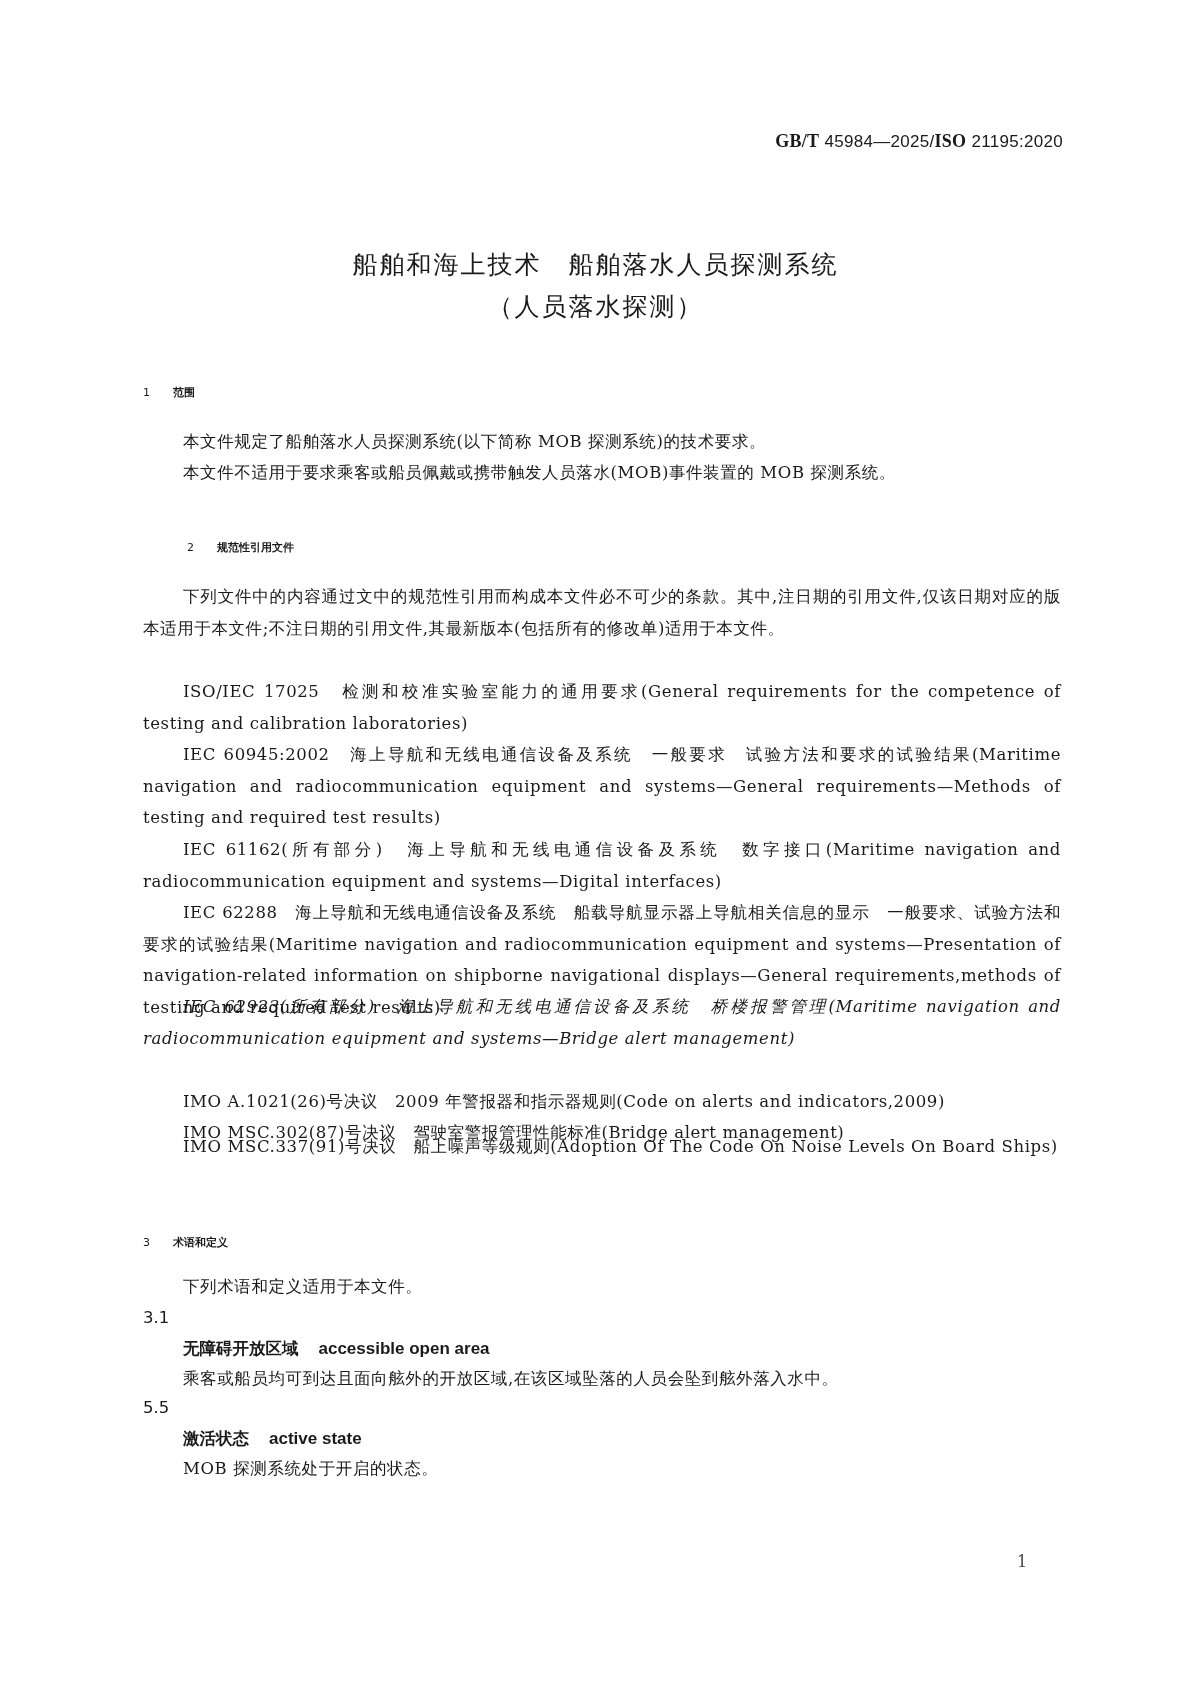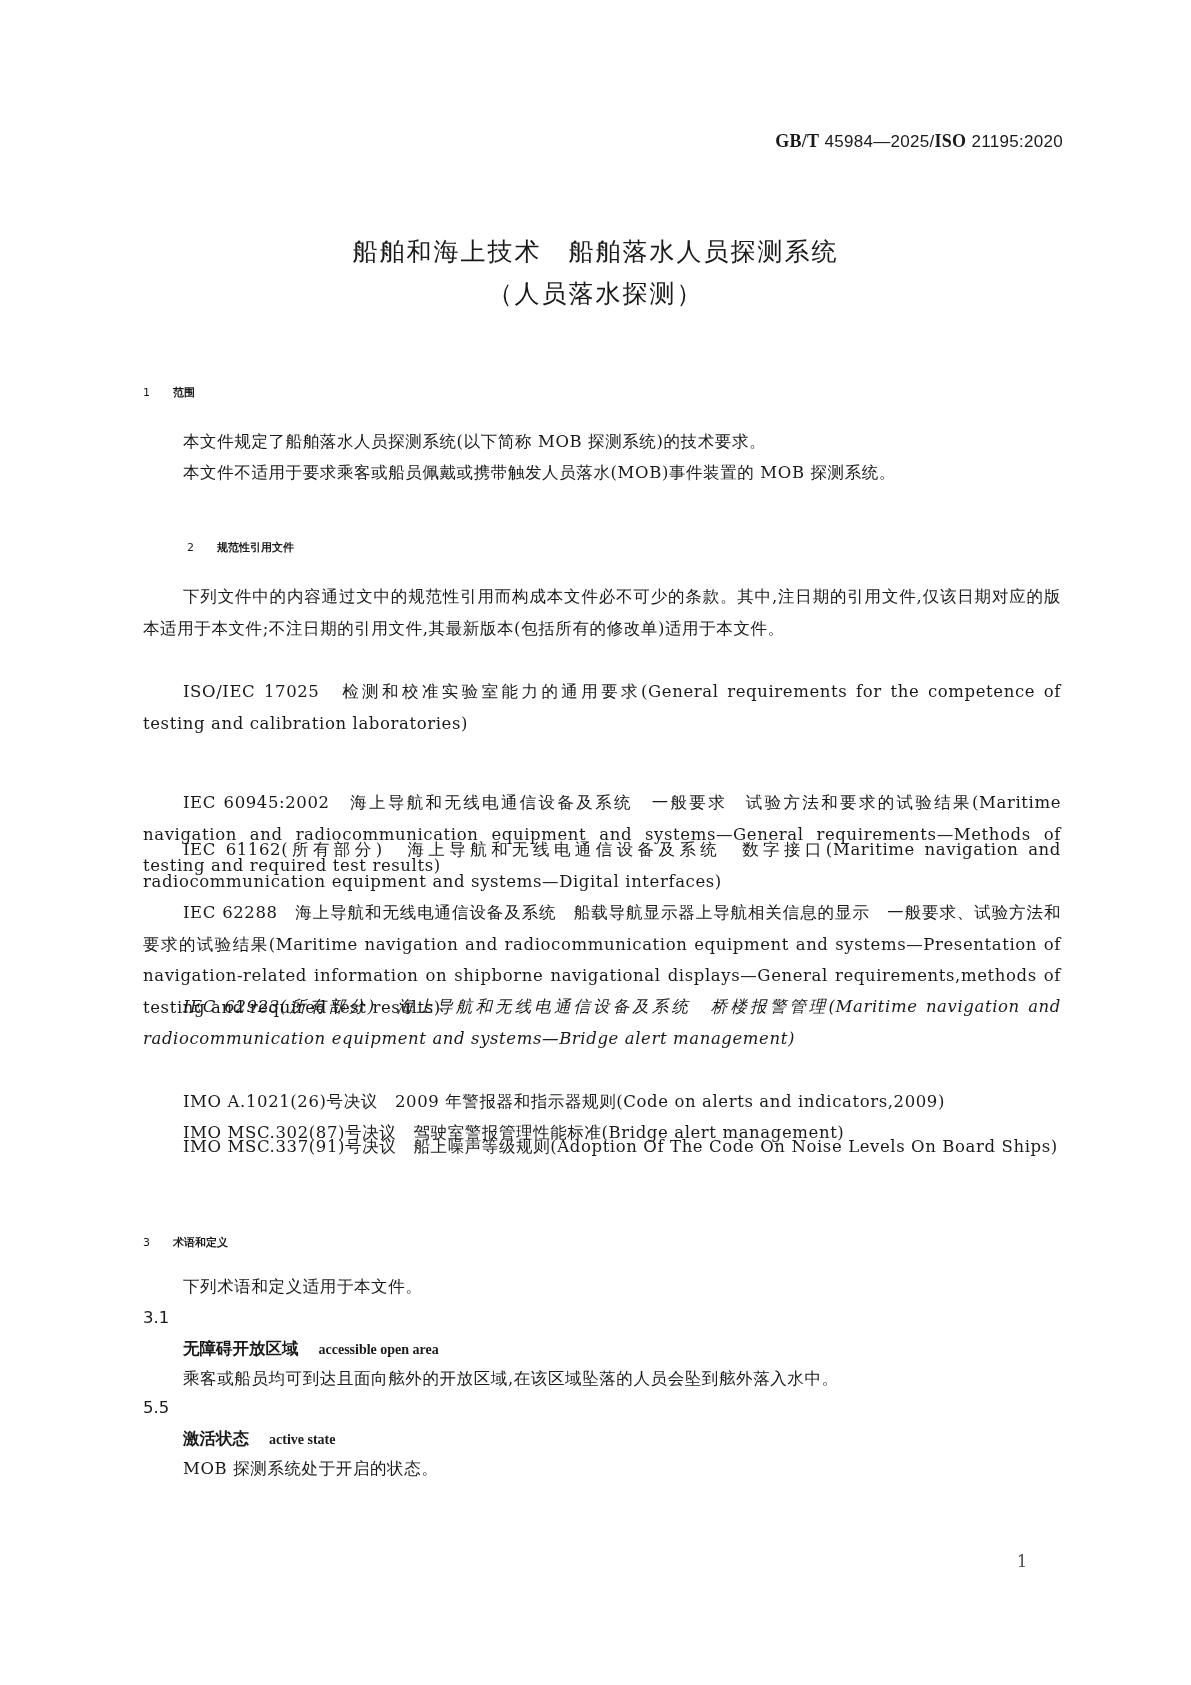--- a/index.html
+++ b/index.html
@@ -1,27 +1,27 @@
 <!DOCTYPE html>
 <html><head>
 <meta charset="utf-8">
 <style>
   html, body { margin: 0; padding: 0; background: #ffffff; }
   body { width: 1191px; height: 1685px; position: relative; overflow: hidden; color: #1a1a1a; font-family: "DejaVu Serif", "Liberation Serif", serif; }
   .std-code { position: absolute; top: 131px; right: 128px; font-size: 17px; font-family: "Liberation Sans", sans-serif; letter-spacing: 0.3px; }
   .std-code b { font-family: "Liberation Serif", serif; font-weight: bold; font-size: 18px; }
-  .title { position: absolute; top: 231px; left: 0; width: 1191px; text-align: center; font-family: "DejaVu Sans", sans-serif; font-size: 25px; line-height: 42px; letter-spacing: 2px; }
+  .title { position: absolute; top: 244px; left: 0; width: 1191px; text-align: center; font-family: "DejaVu Sans", sans-serif; font-size: 25px; line-height: 42px; letter-spacing: 2px; }
   .title .line { display: block; }
   .content { position: absolute; left: 143px; width: 918px; top: 385px; font-size: 16.5px; }
   .h { font-family: "DejaVu Sans", sans-serif; font-weight: bold; font-size: 11px; position: absolute; left: 0; }
   .h .num { display: inline-block; width: 30px; font-weight: normal; }
   .p { position: absolute; left: 0; width: 918px; line-height: 31.5px; text-align: justify; text-indent: 40px; letter-spacing: 0.6px; }
   .term-num { position: absolute; left: 0; font-family: "DejaVu Sans", sans-serif; font-size: 16.5px; }
   .term { position: absolute; left: 40px; font-family: "DejaVu Sans", sans-serif; font-weight: bold; font-size: 16.5px; }
-  .term .en { font-family: Liberation Serif, serif; margin-left: 20px; font-size: 14px; }
+  .term .en { font-family: Liberation Sans, sans-serif; margin-left: 20px; font-size: 17px; }
   .page-no { position: absolute; left: 1017px; top: 1552px; font-size: 16px; color: #444; }
 </style>
 </head>
 <body>
 
 <div class="std-code"><b>GB/T</b><span> 45984—2025/</span><b>ISO</b><span> 21195:2020</span></div>
 
 <div class="title">
   <span class="line">船舶和海上技术　船舶落水人员探测系统</span>
   <span class="line">（人员落水探测）</span>
@@ -33,21 +33,21 @@
     <span class="num">1</span><span>范围</span>
   </div>
   <div class="p" style="top:41px;">本文件规定了船舶落水人员探测系统(以下简称 MOB 探测系统)的技术要求。</div>
   <div class="p" style="top:72px;">本文件不适用于要求乘客或船员佩戴或携带触发人员落水(MOB)事件装置的 MOB 探测系统。</div>
 
   <div class="h" style="top:155px;margin-left:44px;">
     <span class="num">2</span><span>规范性引用文件</span>
   </div>
   <div class="p" style="top:196px;">下列文件中的内容通过文中的规范性引用而构成本文件必不可少的条款。其中,注日期的引用文件,仅该日期对应的版本适用于本文件;不注日期的引用文件,其最新版本(包括所有的修改单)适用于本文件。</div>
   <div class="p" style="top:291px;">ISO/IEC 17025　检测和校准实验室能力的通用要求(General requirements for the competence of testing and calibration laboratories)</div>
-  <div class="p" style="top:354px;margin-top:48px;">IEC 60945:2002　海上导航和无线电通信设备及系统　一般要求　试验方法和要求的试验结果(Maritime navigation and radiocommunication equipment and systems—General requirements—Methods of testing and required test results)</div>
+  <div class="p" style="top:354px;">IEC 60945:2002　海上导航和无线电通信设备及系统　一般要求　试验方法和要求的试验结果(Maritime navigation and radiocommunication equipment and systems—General requirements—Methods of testing and required test results)</div>
   <div class="p" style="top:449px;">IEC 61162(所有部分)　海上导航和无线电通信设备及系统　数字接口(Maritime navigation and radiocommunication equipment and systems—Digital interfaces)</div>
   <div class="p" style="top:512px;">IEC 62288　海上导航和无线电通信设备及系统　船载导航显示器上导航相关信息的显示　一般要求、试验方法和要求的试验结果(Maritime navigation and radiocommunication equipment and systems—Presentation of navigation-related information on shipborne navigational displays—General requirements,methods of testing and required test results)</div>
   <div class="p" style="top:606px;font-style:italic;">IEC 62923(所有部分)　海上导航和无线电通信设备及系统　桥楼报警管理(Maritime navigation and radiocommunication equipment and systems—Bridge alert management)</div>
   <div class="p" style="top:701px;">IMO A.1021(26)号决议　2009 年警报器和指示器规则(Code on alerts and indicators,2009)</div>
   <div class="p" style="top:732px;">IMO MSC.302(87)号决议　驾驶室警报管理性能标准(Bridge alert management)</div>
   <div class="p" style="top:746px;">IMO MSC.337(91)号决议　船上噪声等级规则(Adoption Of The Code On Noise Levels On Board Ships)</div>
 
   <div class="h" style="top:850px;">
     <span class="num">3</span><span>术语和定义</span>
   </div>

